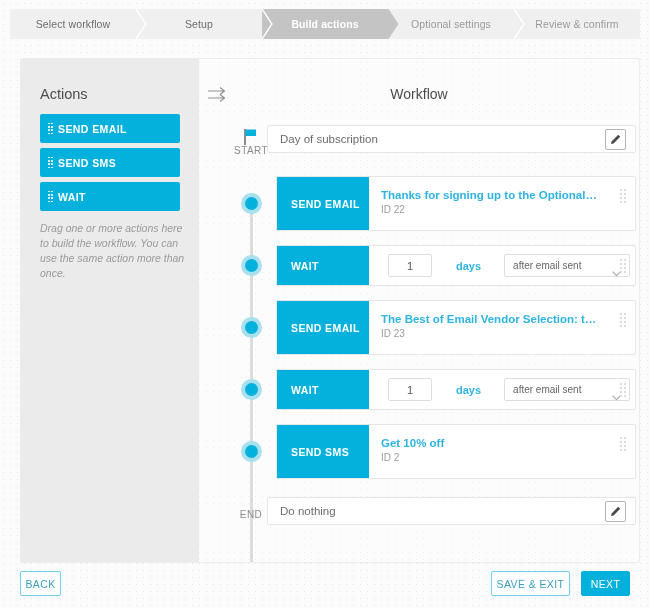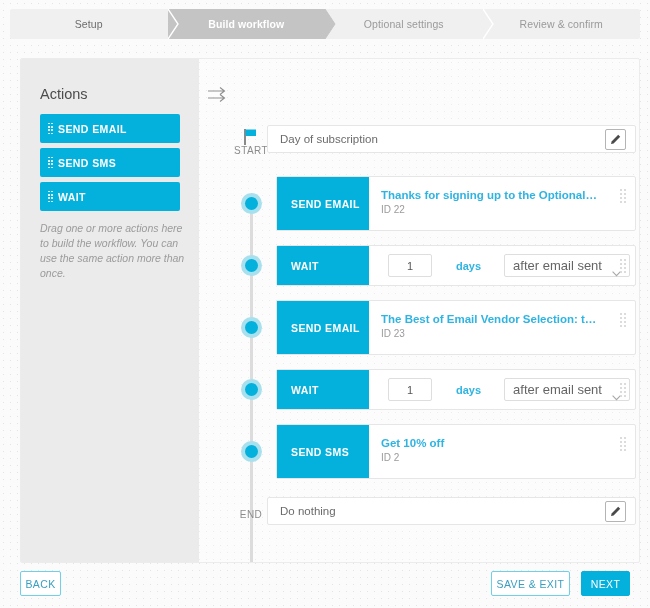--- a/index.html
+++ b/index.html
@@ -290,21 +290,21 @@
     margin-left: 23px;
     width: 126px; height: 23px;
     border: 1px solid #dedede;
     border-radius: 2px;
     background: #fff;
     display: flex;
     align-items: center;
     cursor: pointer;
   }
   .sel-val {
-    font-size: 13px;
+    font-size: 10px;
     color: #656565;
     padding-left: 8px;
   }
   .caret {
     position: absolute;
     right: 8px; top: 8px;
   }
 
   
   .footer { position: absolute; left: 0; bottom: 0; width: 650px; height: 45px; }
@@ -330,30 +330,38 @@
     color: #fff;
   }
   .btn-back  { left: 20px;  top: 8px; width: 41px; text-align: right; }
   .btn-save  { right: 80px; top: 8px; width: 79px; }
   .btn-next  { right: 20px; top: 8px; width: 49px; }
 </style>
 </head>
 <body>
 
 <div class="wizard">
+  <div class="wz-step done">
+    <span>Select workflow</span>
+    <span class="chev">
+      <svg width="11" height="30" viewBox="0 0 11 30">
+          <path d="M0 0 L10 15 L0 30" fill="none" stroke="#ffffff" stroke-width="1.4"></path>
+        </svg>
+    </span>
+  </div>
   <div class="wz-step done">
     <span>Setup</span>
     <span class="chev">
       <svg width="11" height="30" viewBox="0 0 11 30">
           <path d="M0 0 L10 15 L0 30" fill="#c4c4c4" stroke="#ffffff" stroke-width="1.4"></path>
         </svg>
     </span>
   </div>
   <div class="wz-step active">
-    <span>Build workflow</span>
+    <span>Build actions</span>
     <span class="chev">
       <svg width="11" height="30" viewBox="0 0 11 30">
           <path d="M0 0 L10 15 L0 30" fill="#c4c4c4" stroke="#c4c4c4" stroke-width="1"></path>
         </svg>
     </span>
   </div>
   <div class="wz-step">
     <span>Optional settings</span>
     <span class="chev">
       <svg width="11" height="30" viewBox="0 0 11 30">
@@ -416,20 +424,21 @@
 
   <div class="wf-area">
 
     <div class="dbl-arrow">
       <svg width="22" height="16" viewBox="0 0 22 16">
         <path d="M1 5 H17 M13 1.5 L17.5 5 L13 8.5" fill="none" stroke="#8f8f8f" stroke-width="1.1"></path>
         <path d="M1 12 H17 M13 8.5 L17.5 12 L13 15.5" fill="none" stroke="#8f8f8f" stroke-width="1.1"></path>
       </svg>
     </div>
 
+    <div class="wf-title">Workflow</div>
 
     <div class="spine"></div>
 
     <div class="start-flag">
       <svg width="16" height="18" viewBox="0 0 16 18">
         <path d="M3 1 V17" stroke="#5a5a5a" stroke-width="1.4" fill="none"></path>
         <path d="M3.6 1.5 H14 V8 H3.6 Z" fill="#04b0dc"></path>
       </svg>
     </div>
     <div class="start-lbl">START</div>

